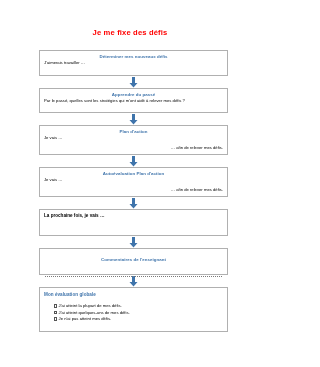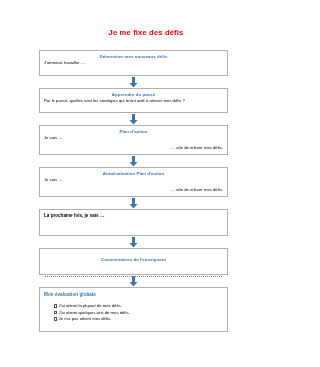--- a/index.html
+++ b/index.html
@@ -25,21 +25,20 @@
   .doc-title {
     position: absolute;
     top: 28px;
     left: 0;
     width: 260px;
     text-align: center;
     color: #ff0000;
     font-weight: bold;
     font-size: 7.6px;
     letter-spacing: 0.15px;
-    padding-left: 16px;
   }
 
   .flow {
     position: absolute;
     top: 50px;
     left: 39px;
     width: 189px;
   }
 
   .box {

